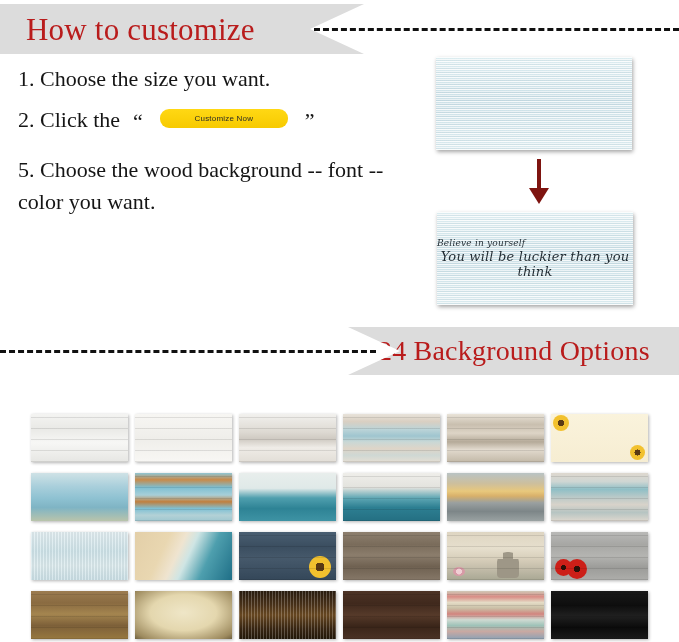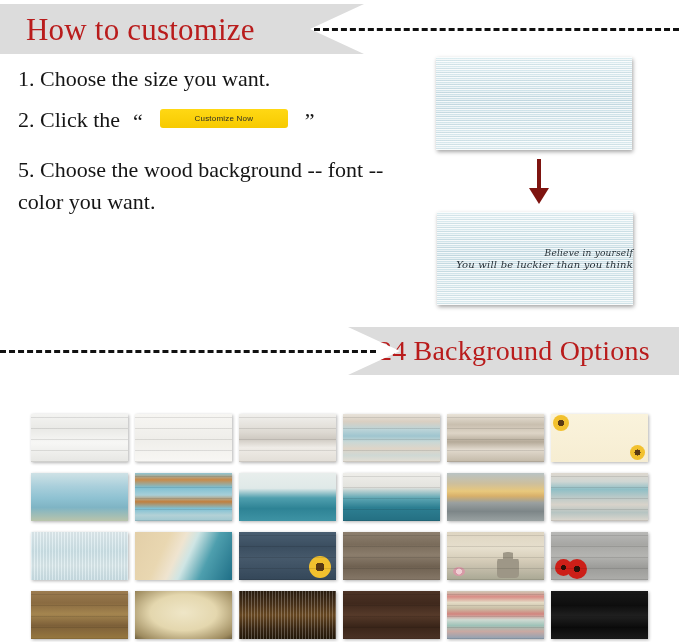--- a/index.html
+++ b/index.html
@@ -76,21 +76,21 @@
   .step-2 { display: flex; gap: 13px; margin-bottom: 21px; }
   .quote { font-size: 22px; color: #151515; }
   .quote.open { align-self: flex-start; margin-top: 2px; }
   .quote.close { align-self: flex-start; margin-top: 1px; }
 
   #customize-now-button {
     display: inline-flex;
     align-items: center; justify-content: center;
     width: 128px; height: 19px;
     background: linear-gradient(180deg,#ffd814 0%,#f7ca00 100%);
-    border: none; border-radius: 3px;
+    border: none; border-radius: 9px;
     font-family: "Liberation Sans", sans-serif;
     font-size: 8px;
     color: #2b2b26;
     letter-spacing: .2px;
     cursor: pointer;
     margin: 0 4px;
   }
 
   
   .panel {
@@ -104,31 +104,31 @@
         rgba(255,255,255,.80) 0px, rgba(255,255,255,.80) 1px,
         rgba(168,198,208,.30) 1px, rgba(168,198,208,.30) 2px,
         rgba(255,255,255,.55) 2px, rgba(255,255,255,.55) 3px,
         rgba(205,228,234,.45) 3px, rgba(205,228,234,.45) 4px),
       linear-gradient(180deg,#e8f3f5 0%, #ccdfe6 45%, #e3eff2 100%);
   }
   #panel-blank { left: 436px; top: 57px; width: 196px; height: 93px; }
   #panel-with-text {
     left: 437px; top: 212px; width: 196px; height: 93px;
     display: flex; flex-direction: column;
-    align-items: flex-end; justify-content: center;
+    align-items: flex-start; justify-content: center;
   }
   .preview-text {
     font-family: "DejaVu Serif", serif;
     font-style: italic;
     color: #1e2930;
     text-align: center;
     text-shadow: 0 1px 0 rgba(255,255,255,.45);
   }
   #preview-line1 { font-size: 9px; letter-spacing: .2px; margin-bottom: 1px; }
-  #preview-line2 { font-size: 10px; letter-spacing: .2px; }
+  #preview-line2 { font-size: 13px; letter-spacing: .2px; }
 
   
   #flow-arrow {
     position: absolute;
     left: 528px; top: 159px;
     width: 22px; height: 46px;
   }
 
   
   #thumbnail-grid {

